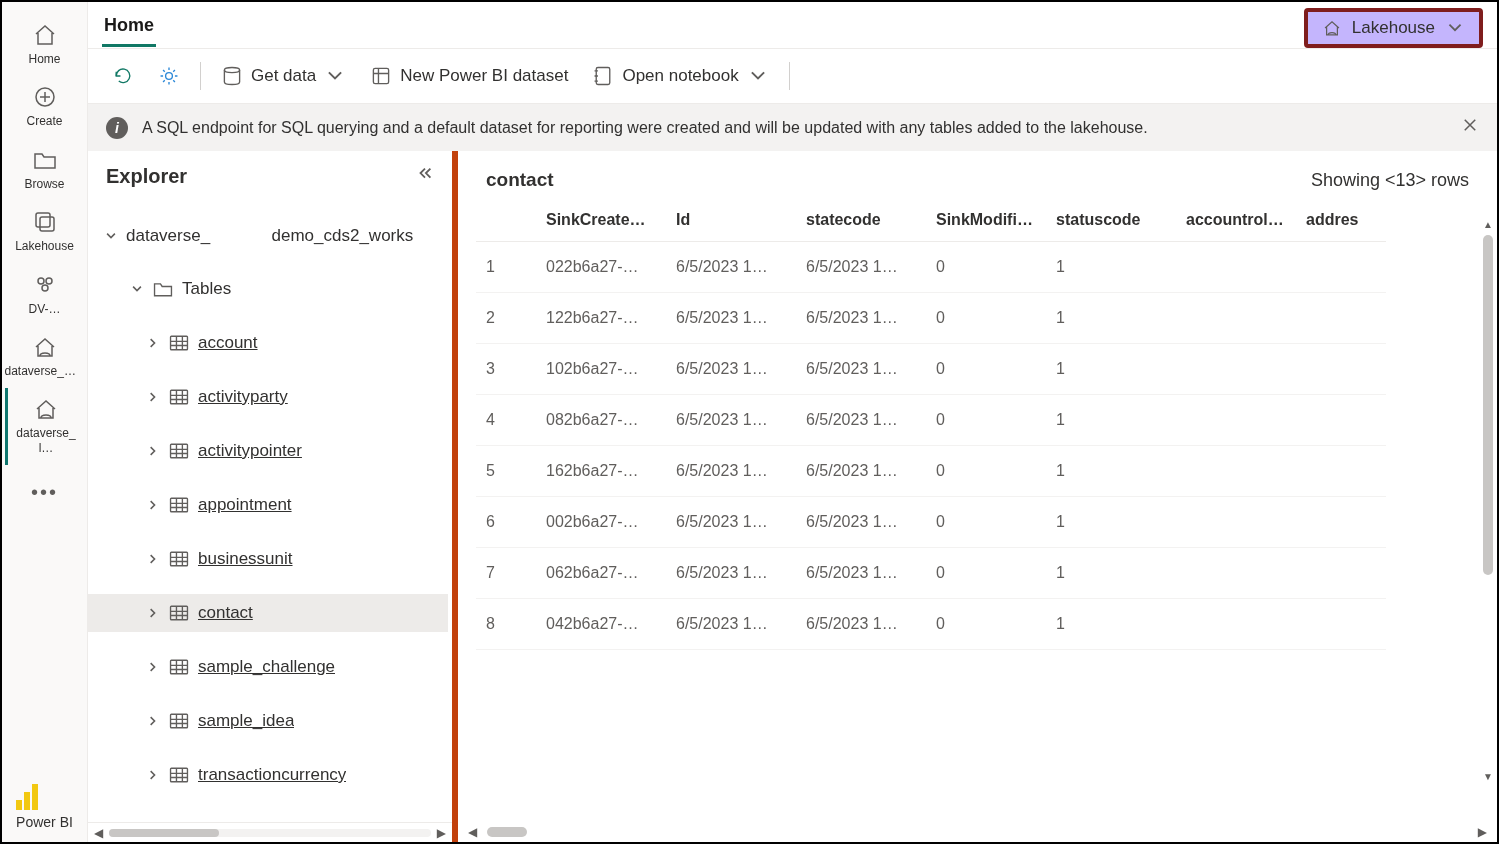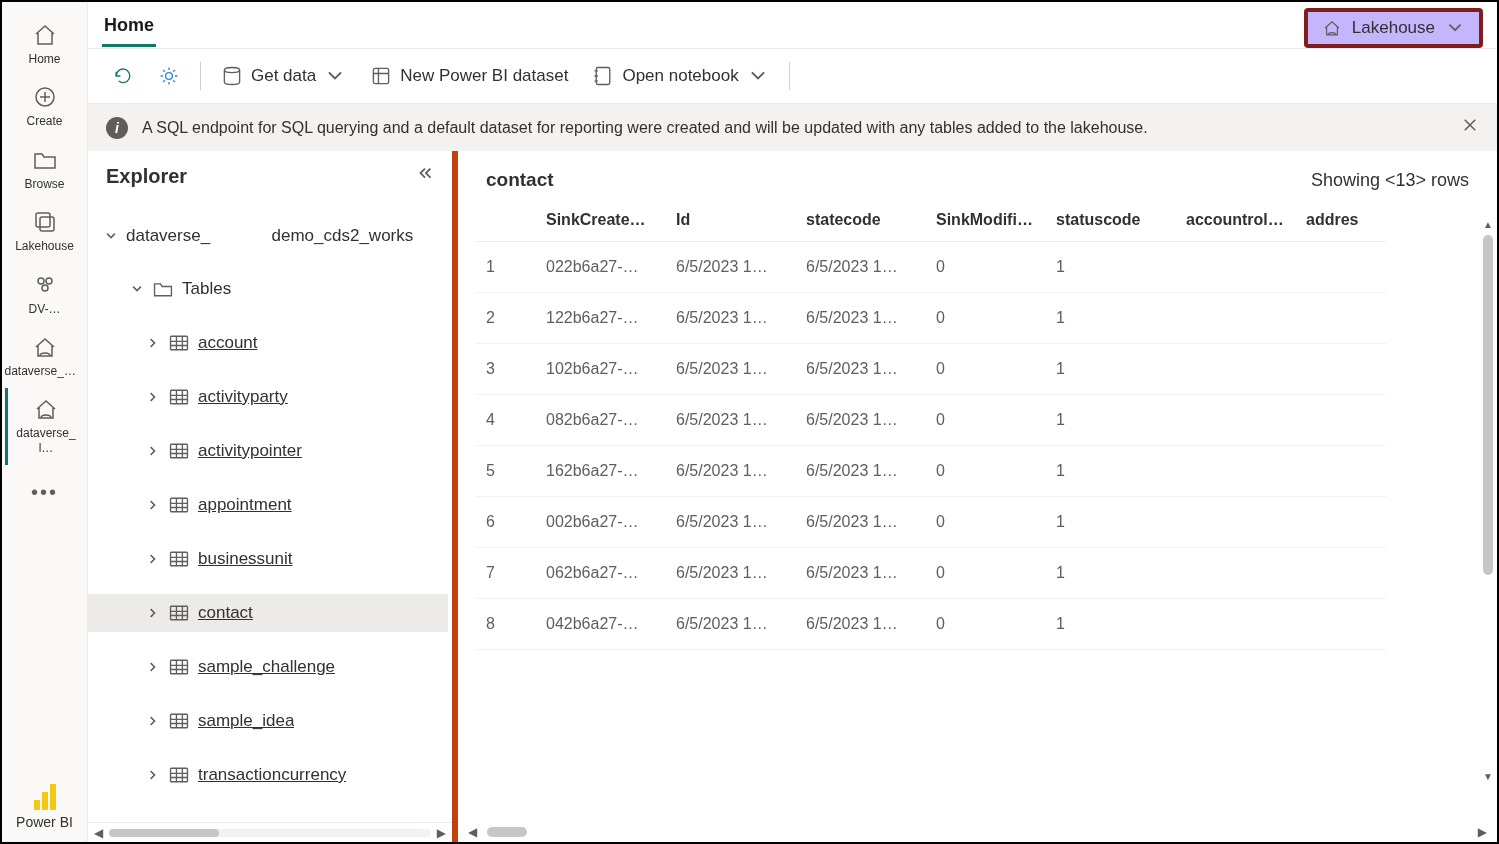--- a/index.html
+++ b/index.html
@@ -7,21 +7,21 @@
     .app { display: flex; height: 844px; width: 1499px; border: 2px solid #000; }
     
     .nav-rail { width: 86px; background: #faf9f8; border-right: 1px solid #edebe9; display: flex; flex-direction: column; align-items: center; padding-top: 12px; }
     .nav-item { display: flex; flex-direction: column; align-items: center; width: 100%; padding: 8px 0 10px; cursor: pointer; font-size: 12px; color: #323130; text-align: center; }
     .nav-item svg { width: 26px; height: 26px; stroke: #605e5c; fill: none; stroke-width: 1.5; }
     .nav-item span { margin-top: 4px; line-height: 1.2; max-width: 80px; overflow: hidden; text-overflow: ellipsis; }
     .nav-item.multi span { white-space: normal; }
     .nav-item.selected { border-left: 3px solid #0f766e; }
     .nav-more { font-size: 20px; letter-spacing: 2px; padding: 16px 0; cursor: pointer; color: #605e5c; }
     .nav-spacer { flex: 1; }
-    .nav-footer { padding-bottom: 12px; display:flex; flex-direction:column; align-items:center; }
+    .nav-footer { padding-bottom: 12px; display:flex; flex-direction:column; }
     .pbi-logo { width: 22px; height: 28px; display:flex; align-items:flex-end; gap:2px; margin-bottom:4px;}
     .pbi-logo div { width:6px; background:#f2c811;}
     .pbi-logo div:nth-child(1){height:10px;}
     .pbi-logo div:nth-child(2){height:18px;}
     .pbi-logo div:nth-child(3){height:26px;}
     
     .main { flex: 1; display: flex; flex-direction: column; min-width:0; }
     .top-bar { display: flex; align-items: center; justify-content: space-between; padding: 6px 14px 0 14px; border-bottom: 1px solid #edebe9; }
     .tab-home { font-size: 18px; font-weight: 600; padding: 6px 2px 8px 2px; border-bottom: 3px solid #117865; color:#1b1a19;}
     .lakehouse-switch { display: flex; align-items: center; gap: 10px; border: 4px solid #7f1d1d; border-radius: 4px; padding: 6px 14px; font-size: 17px; cursor: pointer; background:#c4b5fd;}

